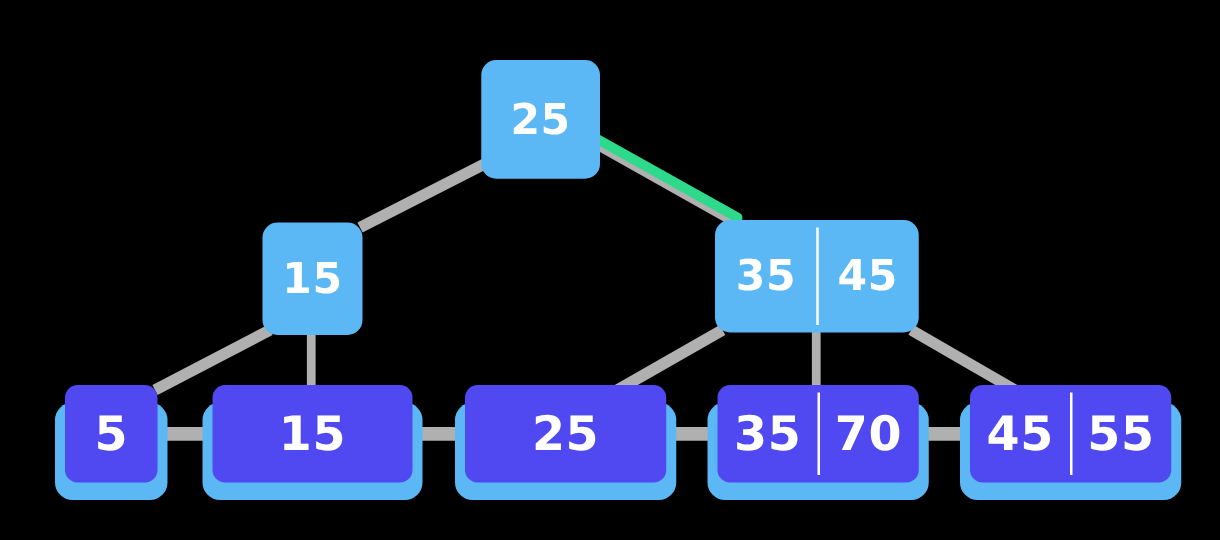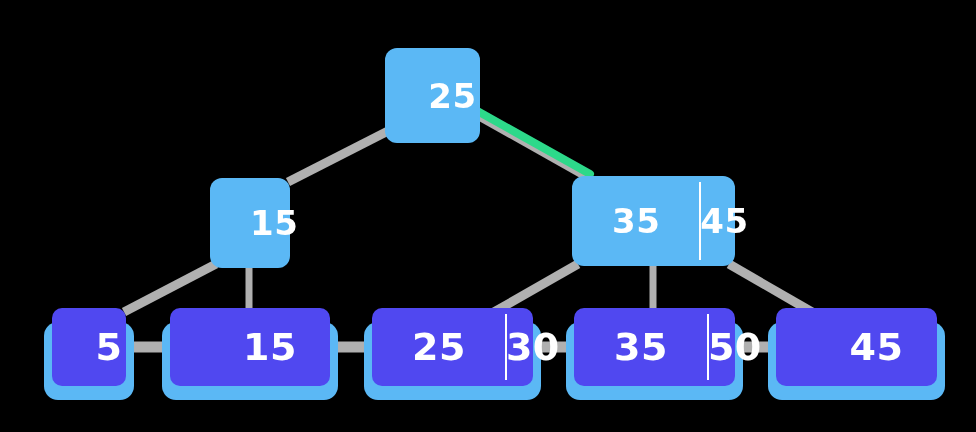--- a/index.html
+++ b/index.html
@@ -78,21 +78,20 @@
   }
   .cell {
     flex: 1 1 0;
     display: flex;
     align-items: center;
     justify-content: center;
     color: #FFFFFF;
     font-weight: 700;
     letter-spacing: 0.5px;
     user-select: none;
-    margin-left: 40px;
   }
   .node.internal .cell { font-size: 34px; }
   .node.leaf .cell     { font-size: 38px; }
 
   
   .cell + .cell::before {
     content: "";
     position: absolute;
     top: 6px;
     bottom: 6px;
@@ -168,34 +167,34 @@
     <div class="cells">
       <div class="cell">15</div>
     </div>
   </div>
 
   <div class="node leaf" style="left:372px; top:308px; width:161px; height:78px;">
     <div class="back"></div>
     <div class="face"></div>
     <div class="cells">
       <div class="cell">25</div>
-      <div class="cell">30</div>
     </div>
   </div>
 
   <div class="node leaf" style="left:574px; top:308px; width:161px; height:78px;">
     <div class="back"></div>
     <div class="face"></div>
     <div class="cells">
       <div class="cell">35</div>
-      <div class="cell">50</div>
+      <div class="cell">70</div>
     </div>
   </div>
 
   <div class="node leaf" style="left:776px; top:308px; width:161px; height:78px;">
     <div class="back"></div>
     <div class="face"></div>
     <div class="cells">
       <div class="cell">45</div>
+      <div class="cell">55</div>
     </div>
   </div>
 
 </div>
 
 </body></html>

